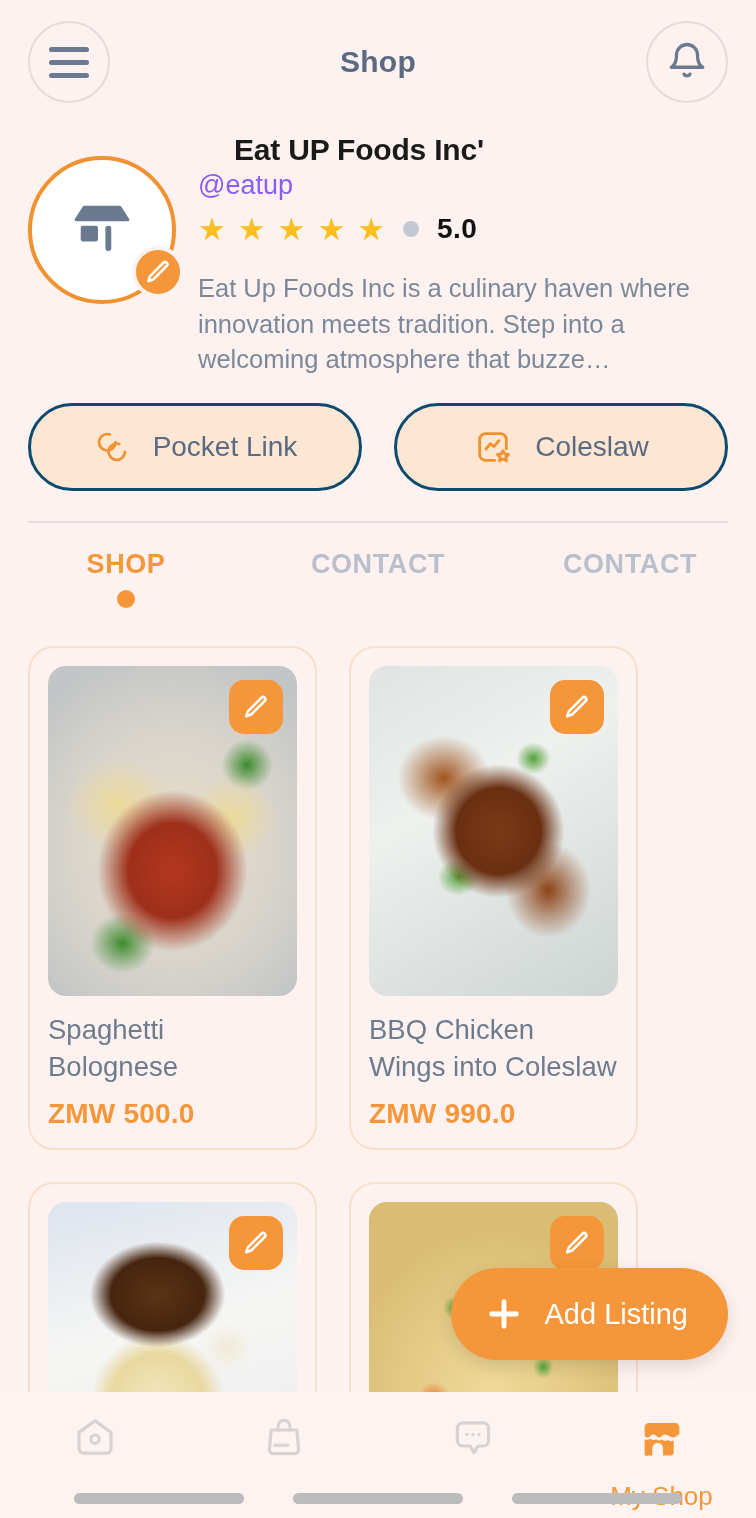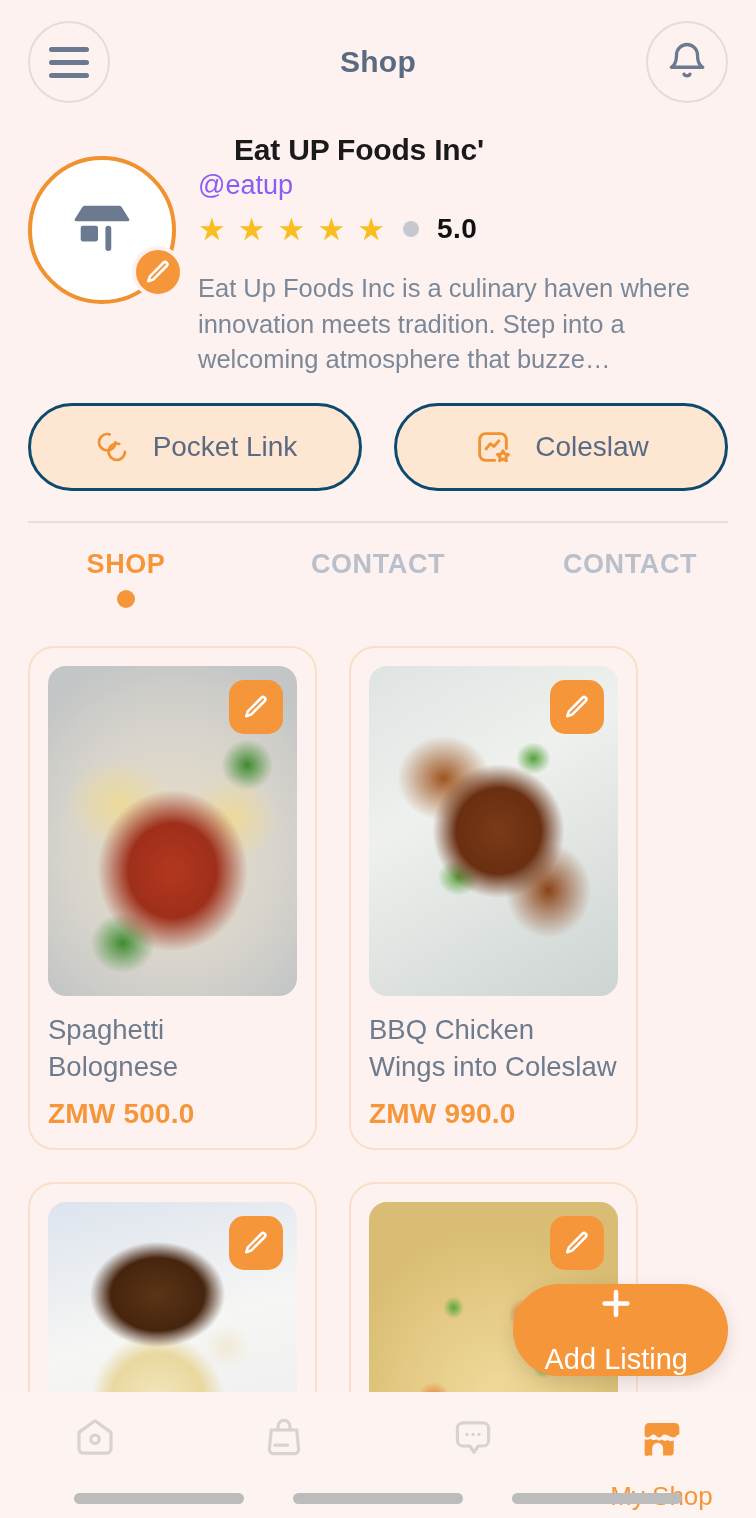--- a/index.html
+++ b/index.html
@@ -253,30 +253,29 @@
     font-weight: bold;
     color: #f5963a;
     margin-top: 12px;
     letter-spacing: .2px;
   }
 
   
   .fab {
     position: absolute;
     right: 28px;
-    bottom: 142px;
+    bottom: 158px;
     height: 92px;
     padding: 0 40px 0 32px;
     border-radius: 46px;
     background: #f5963a;
     display: flex;
     align-items: center;
     gap: 20px;
     box-shadow: 0 6px 18px rgba(0,0,0,.12);
-    flex-direction: column;
   }
   .fab-label {
     font-size: 29px;
     color: #fff;
     font-weight: 500;
   }
 
   
   .bottom-nav {
     position: absolute;

